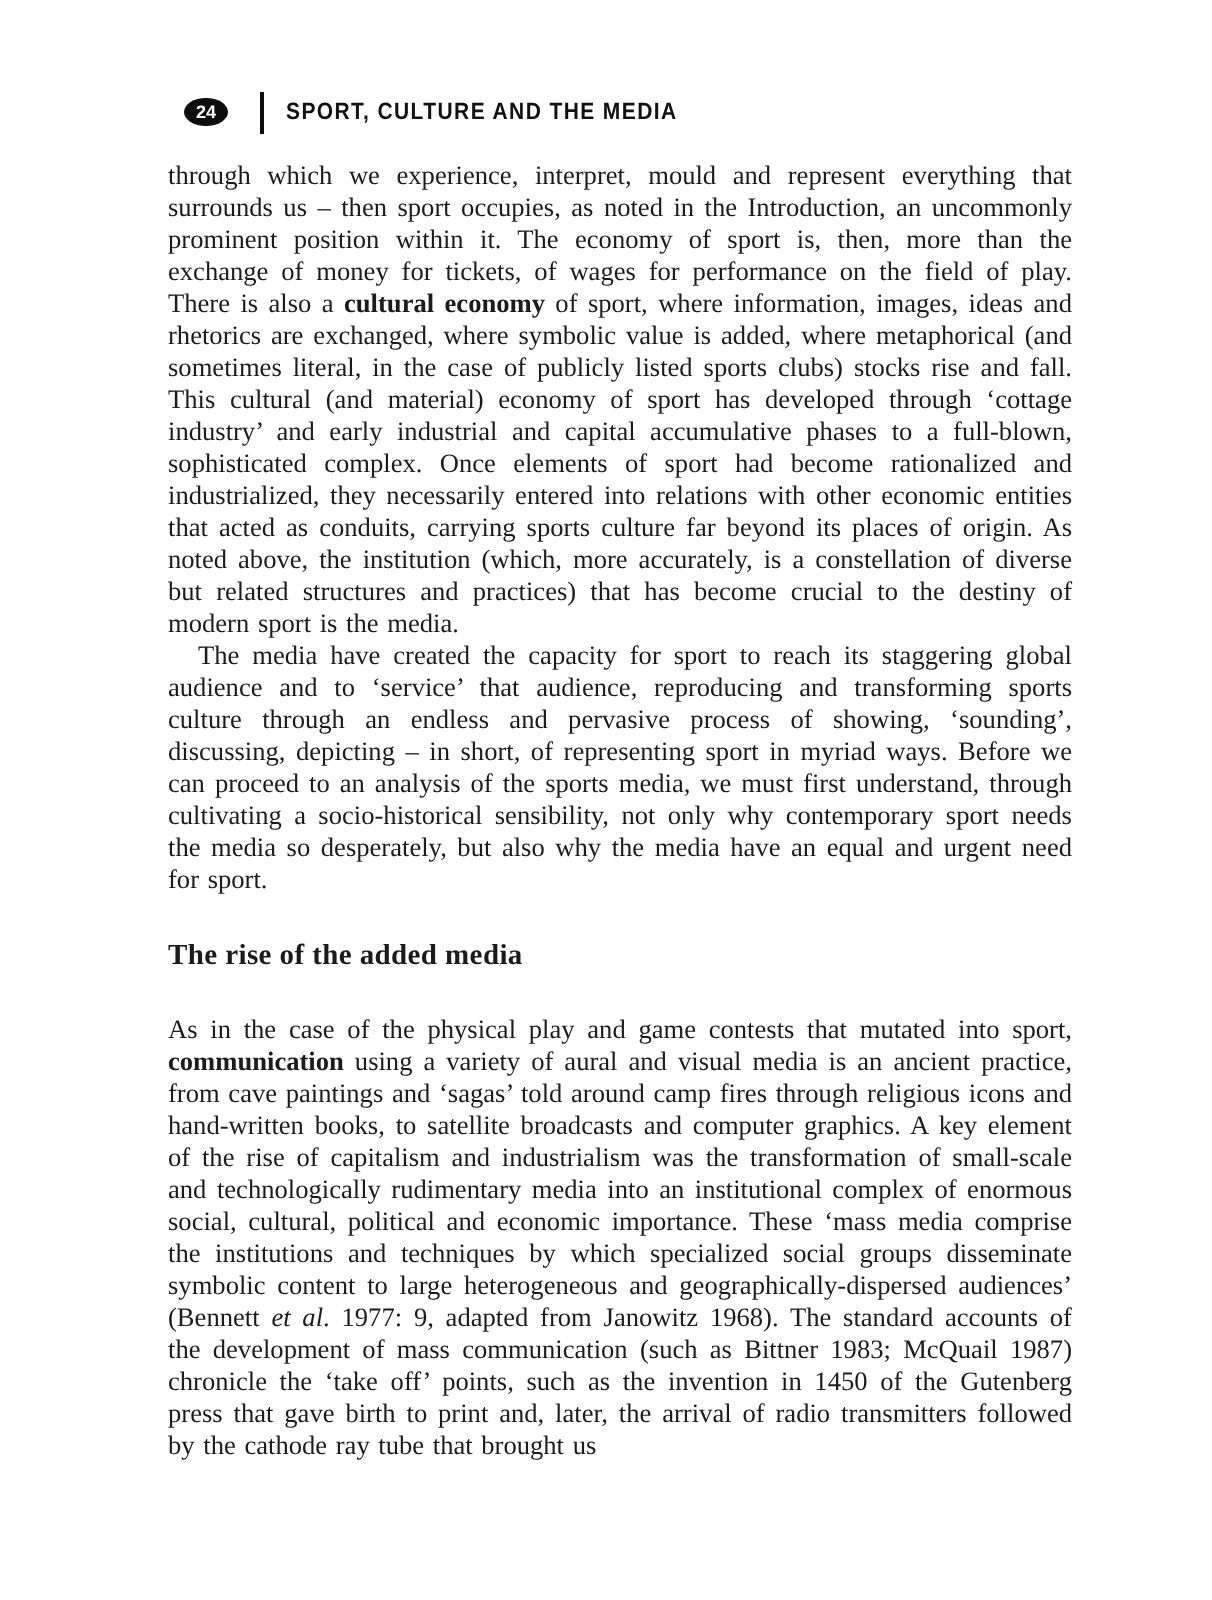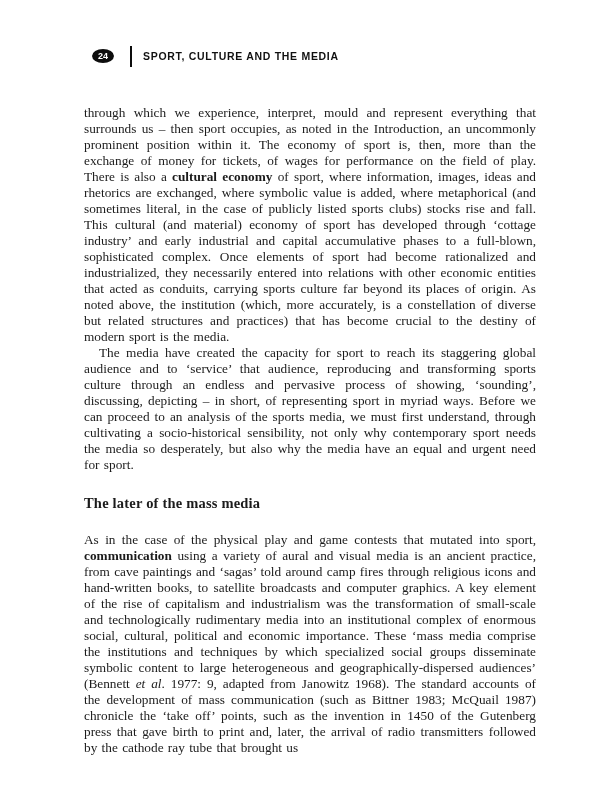--- a/index.html
+++ b/index.html
@@ -59,21 +59,20 @@
     white-space: nowrap;
   }
   .body-text {
     position: absolute;
     left: 84px;
     top: 80px;
     width: 452px;
     font-size: 13.3px;
     line-height: 16px;
     text-align: justify;
-    margin-top: 25px;
   }
   .para {
     margin: 0;
     word-spacing: 1px;
   }
   .para.indent {
     text-indent: 15px;
   }
   .para strong { font-weight: bold; }
   .para em { }
@@ -93,16 +92,16 @@
   <div class="running-header">
     <span class="page-badge">
       <span>24</span>
     </span>
     <span class="header-divider"></span>
     <span class="running-title">SPORT, CULTURE AND THE MEDIA</span>
   </div>
   <div class="body-text">
       <p class="para"><span>through which we experience, interpret, mould and represent everything that surrounds us – then sport occupies, as noted in the Introduction, an uncommonly prominent position within it. The economy of sport is, then, more than the exchange of money for tickets, of wages for performance on the field of play. There is also a </span><strong>cultural economy</strong><span> of sport, where information, images, ideas and rhetorics are exchanged, where symbolic value is added, where metaphorical (and sometimes literal, in the case of publicly listed sports clubs) stocks rise and fall. This cultural (and material) economy of sport has developed through ‘cottage industry’ and early industrial and capital accumulative phases to a full-blown, sophisticated complex. Once elements of sport had become rationalized and industrialized, they necessarily entered into relations with other economic entities that acted as conduits, carrying sports culture far beyond its places of origin. As noted above, the institution (which, more accurately, is a constellation of diverse but related structures and practices) that has become crucial to the destiny of modern sport is the media.</span></p>
       <p class="para indent"><span>The media have created the capacity for sport to reach its staggering global audience and to ‘service’ that audience, reproducing and transforming sports culture through an endless and pervasive process of showing, ‘sounding’, discussing, depicting – in short, of representing sport in myriad ways. Before we can proceed to an analysis of the sports media, we must first understand, through cultivating a socio-historical sensibility, not only why contemporary sport needs the media so desperately, but also why the media have an equal and urgent need for sport.</span></p>
-      <h2 class="section-heading">The later of the mass media</h2>
+      <h2 class="section-heading">The rise of the added media</h2>
       <p class="para"><span>As in the case of the physical play and game contests that mutated into sport, </span><strong>communication</strong><span> using a variety of aural and visual media is an ancient practice, from cave paintings and ‘sagas’ told around camp fires through religious icons and hand-written books, to satellite broadcasts and computer graphics. A key element of the rise of capitalism and industrialism was the transformation of small-scale and technologically rudimentary media into an institutional complex of enormous social, cultural, political and economic importance. These ‘mass media comprise the institutions and techniques by which specialized social groups disseminate symbolic content to large heterogeneous and geographically-dispersed audiences’ (Bennett </span><em>et al</em><span>. 1977: 9, adapted from Janowitz 1968). The standard accounts of the development of mass communication (such as Bittner 1983; McQuail 1987) chronicle the ‘take off’ points, such as the invention in 1450 of the Gutenberg press that gave birth to print and, later, the arrival of radio transmitters followed by the cathode ray tube that brought us</span></p>
     </div>
 </div>
 
 </body></html>

